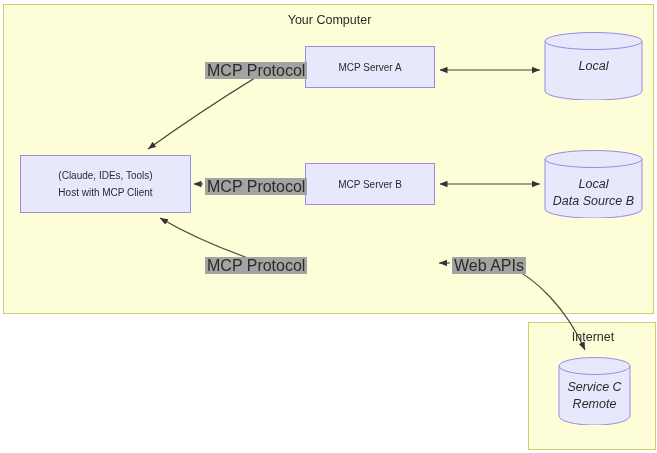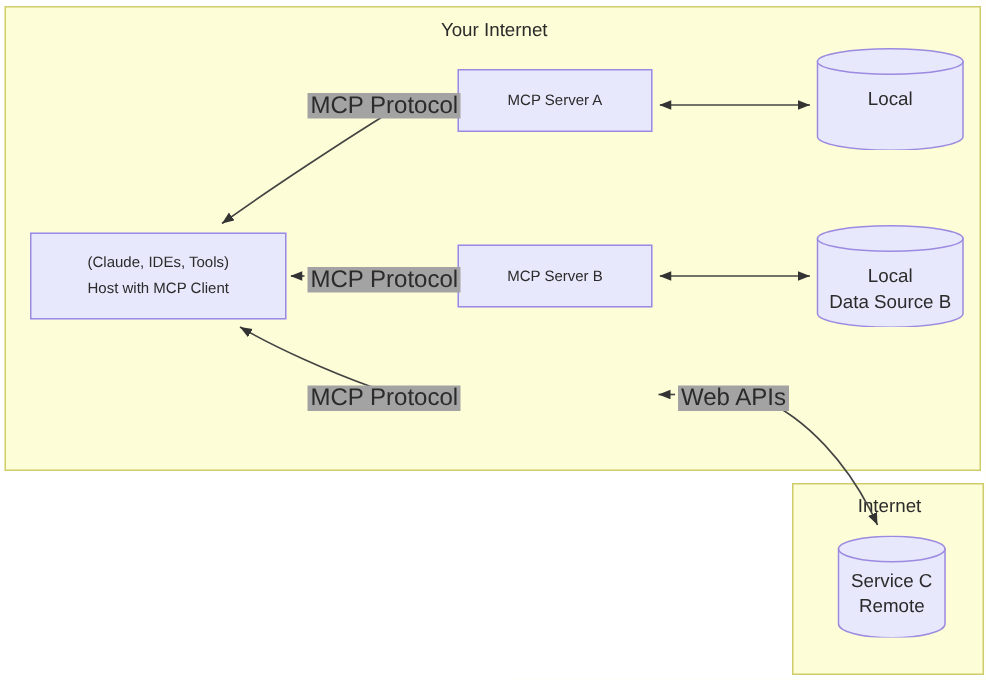--- a/index.html
+++ b/index.html
@@ -91,20 +91,21 @@
   .cyl svg { display: block; }
   .cyl-label {
     position: absolute;
     left: 0;
     width: 100%;
     text-align: center;
     font-size: 12.5px;
     line-height: 17px;
     color: #2b2b2b;
     white-space: nowrap;
+    font-style: italic;
   }
   #cyl-local-a { left: 544px; top: 32px;  width: 99px; height: 68px; }
   #cyl-local-b { left: 544px; top: 150px; width: 99px; height: 68px; }
   #cyl-remote-c{ left: 558px; top: 357px; width: 73px; height: 68px; }
 
   #cyl-local-a .cyl-label  { top: 26px; }
   #cyl-local-b .cyl-label  { top: 26px; }
   #cyl-remote-c .cyl-label { top: 22px; }
 
   
@@ -130,21 +131,21 @@
     height: 453px;
     pointer-events: none;
   }
 </style>
 </head>
 <body>
 
 <div id="canvas">
 
   <div class="boundary" id="boundary-computer">
-    <div class="boundary-title" id="title-computer">Your Internet</div>
+    <div class="boundary-title" id="title-computer">Your Computer</div>
   </div>
 
   <div class="boundary" id="boundary-internet">
     <div class="boundary-title" id="title-internet">Internet</div>
   </div>
 
   <svg id="edges" viewBox="0 0 657 453">
     <defs>
       <marker id="arrow-end" markerWidth="9" markerHeight="9" refX="8" refY="3.2" orient="auto" markerUnits="userSpaceOnUse">
         <path d="M0,0 L8,3.2 L0,6.4 z" fill="#333333"></path>

